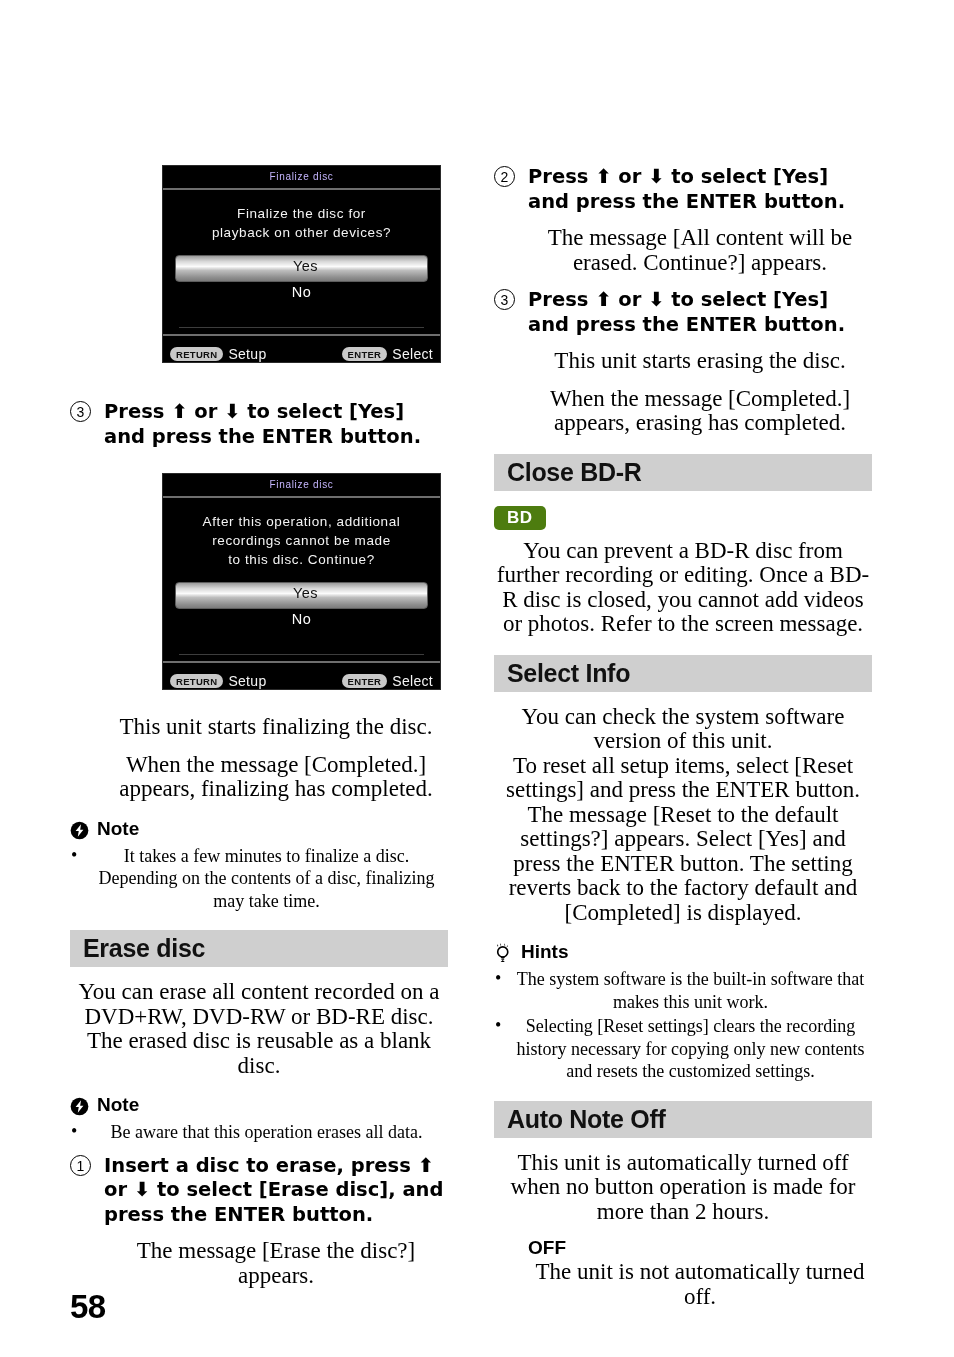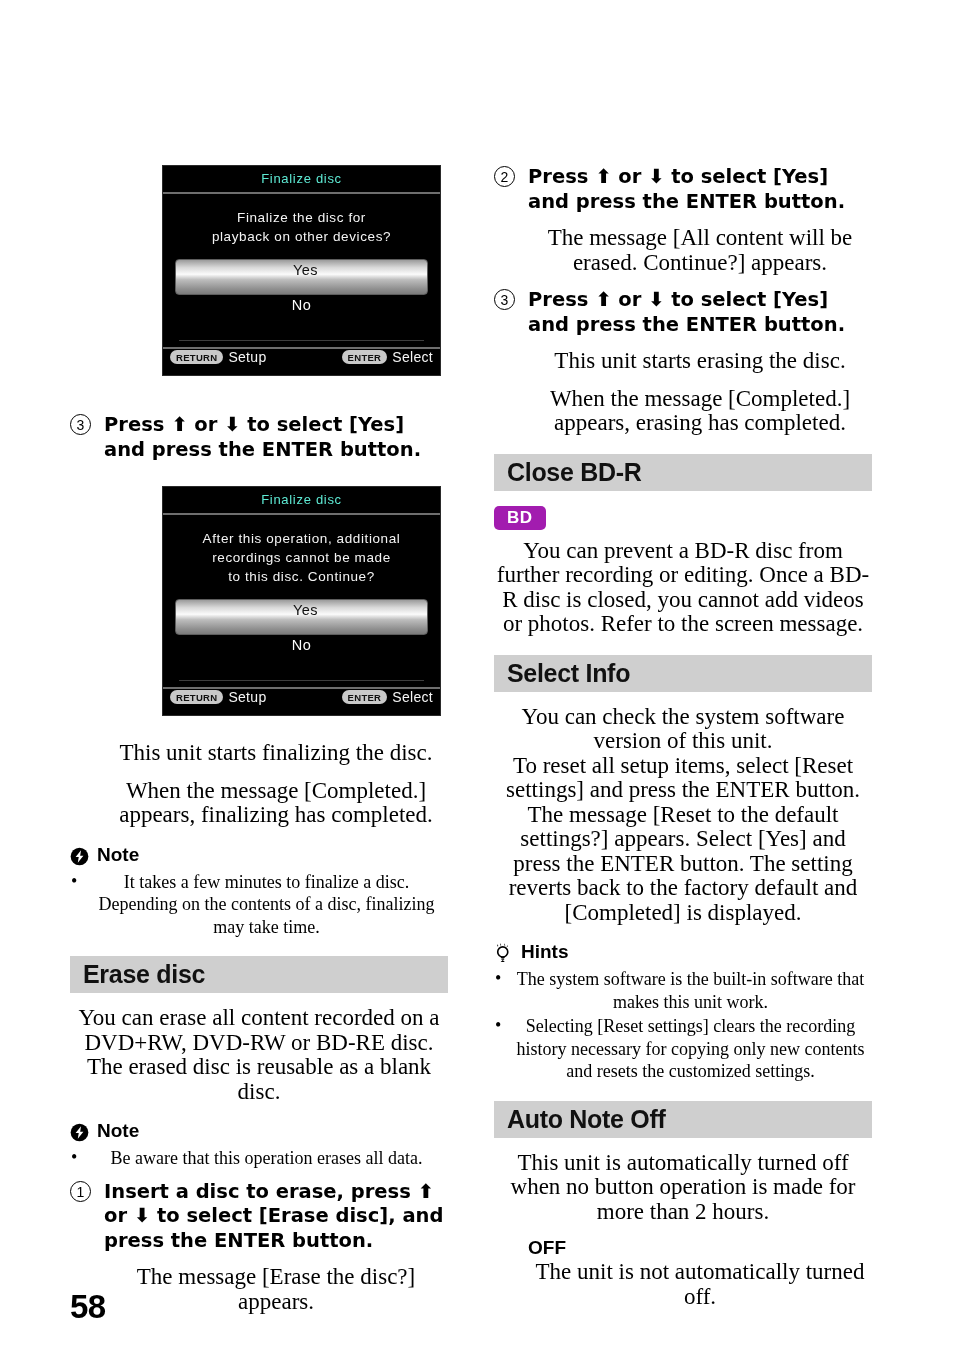--- a/index.html
+++ b/index.html
@@ -111,21 +111,21 @@
     content: "\2022";
     position: absolute;
     left: 1px;
     top: -1px;
     font-size: 18px;
   }
 
   
   .badge {
     display: inline-block;
-    background: #a21caf;
+    background: #4d7c0f;
     color: #fff;
     font-family: "Liberation Sans", sans-serif;
     font-weight: bold;
     font-size: 17px;
     line-height: 24px;
     padding: 0 13px;
     border-radius: 5px;
     letter-spacing: 0.5px;
     margin: 2px 0 9px 0;
   }
@@ -142,22 +142,22 @@
   .tv {
     width: 279px;
     margin: 0 auto 0 auto;
     background: #000;
     border: 1px solid #2a2a2a;
     box-sizing: border-box;
     font-family: "Liberation Sans", sans-serif;
     position: relative;
   }
   .tv-title {
-    color: #5eead4;
-    font-size: 13px;
+    color: #c4b5fd;
+    font-size: 10px;
     text-align: center;
     padding: 5px 0 6px 0;
     letter-spacing: 0.7px;
     border-bottom: 2px solid #6e6e6e;
   }
   .tv-body {
     padding: 14px 10px 0 10px;
   }
   .tv-msg {
     color: #f4f4f4;
@@ -174,35 +174,35 @@
     letter-spacing: 0.5px;
     height: 21px;
     line-height: 21px;
   }
   .tv-opt.sel {
     background: linear-gradient(to bottom,#9b9b9b 0%, #d8d8d8 22%, #fbfbfb 42%, #bdbdbd 58%, #8e8e8e 86%, #7b7b7b 100%);
     color: #111;
     border-radius: 4px;
     border: 1px solid #5d5d5d;
     box-sizing: border-box;
-    height: 36px;
+    height: 27px;
     line-height: 21px;
     margin: 0 2px;
     padding-left: 8px;
   }
   .tv-sep {
     border-bottom: 1px solid #3d3d3d;
     margin: 6px 6px 0 6px;
     height: 18px;
   }
   .tv-footbar {
     border-top: 2px solid #6e6e6e;
     height: 26px;
     display: flex;
-    align-items: flex-start;
+    align-items: flex-end;
     justify-content: space-between;
     padding: 0 7px;
     margin-top: 6px;
   }
   .tv-hint { display: flex; align-items: center; gap: 5px; }
   .key {
     background: #c9c9c9;
     color: #111;
     font-size: 9.5px;
     font-weight: bold;

